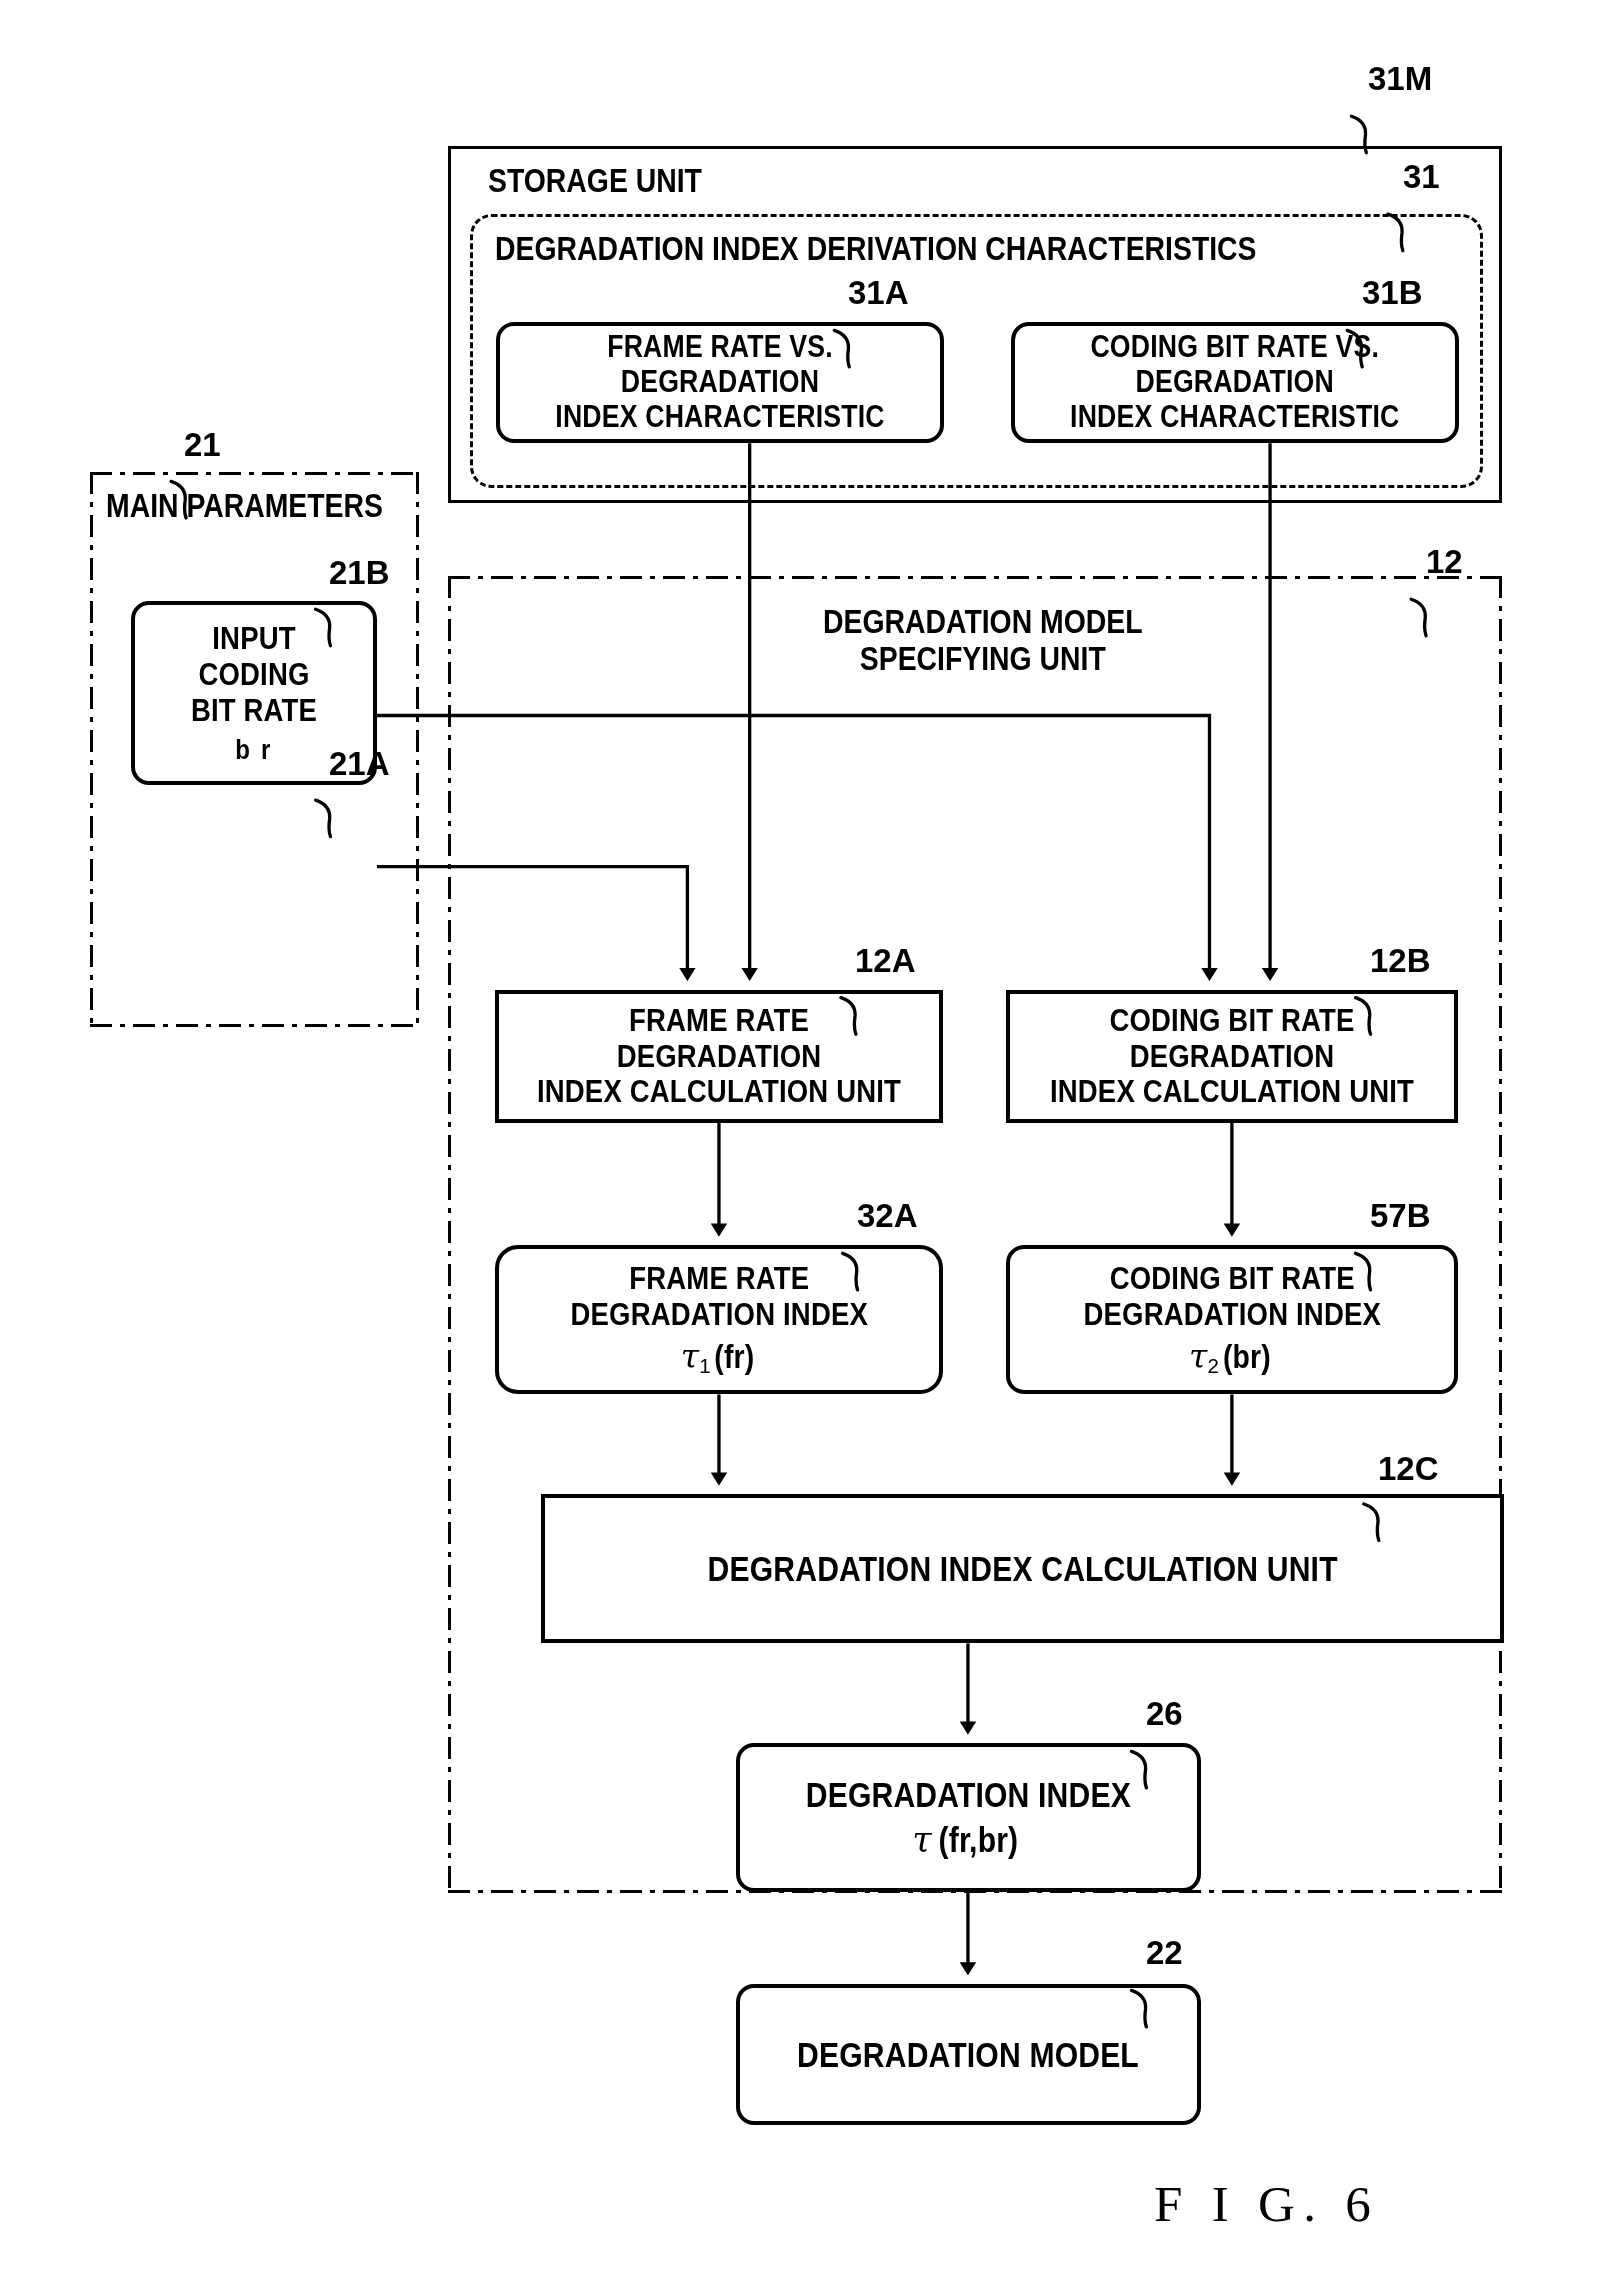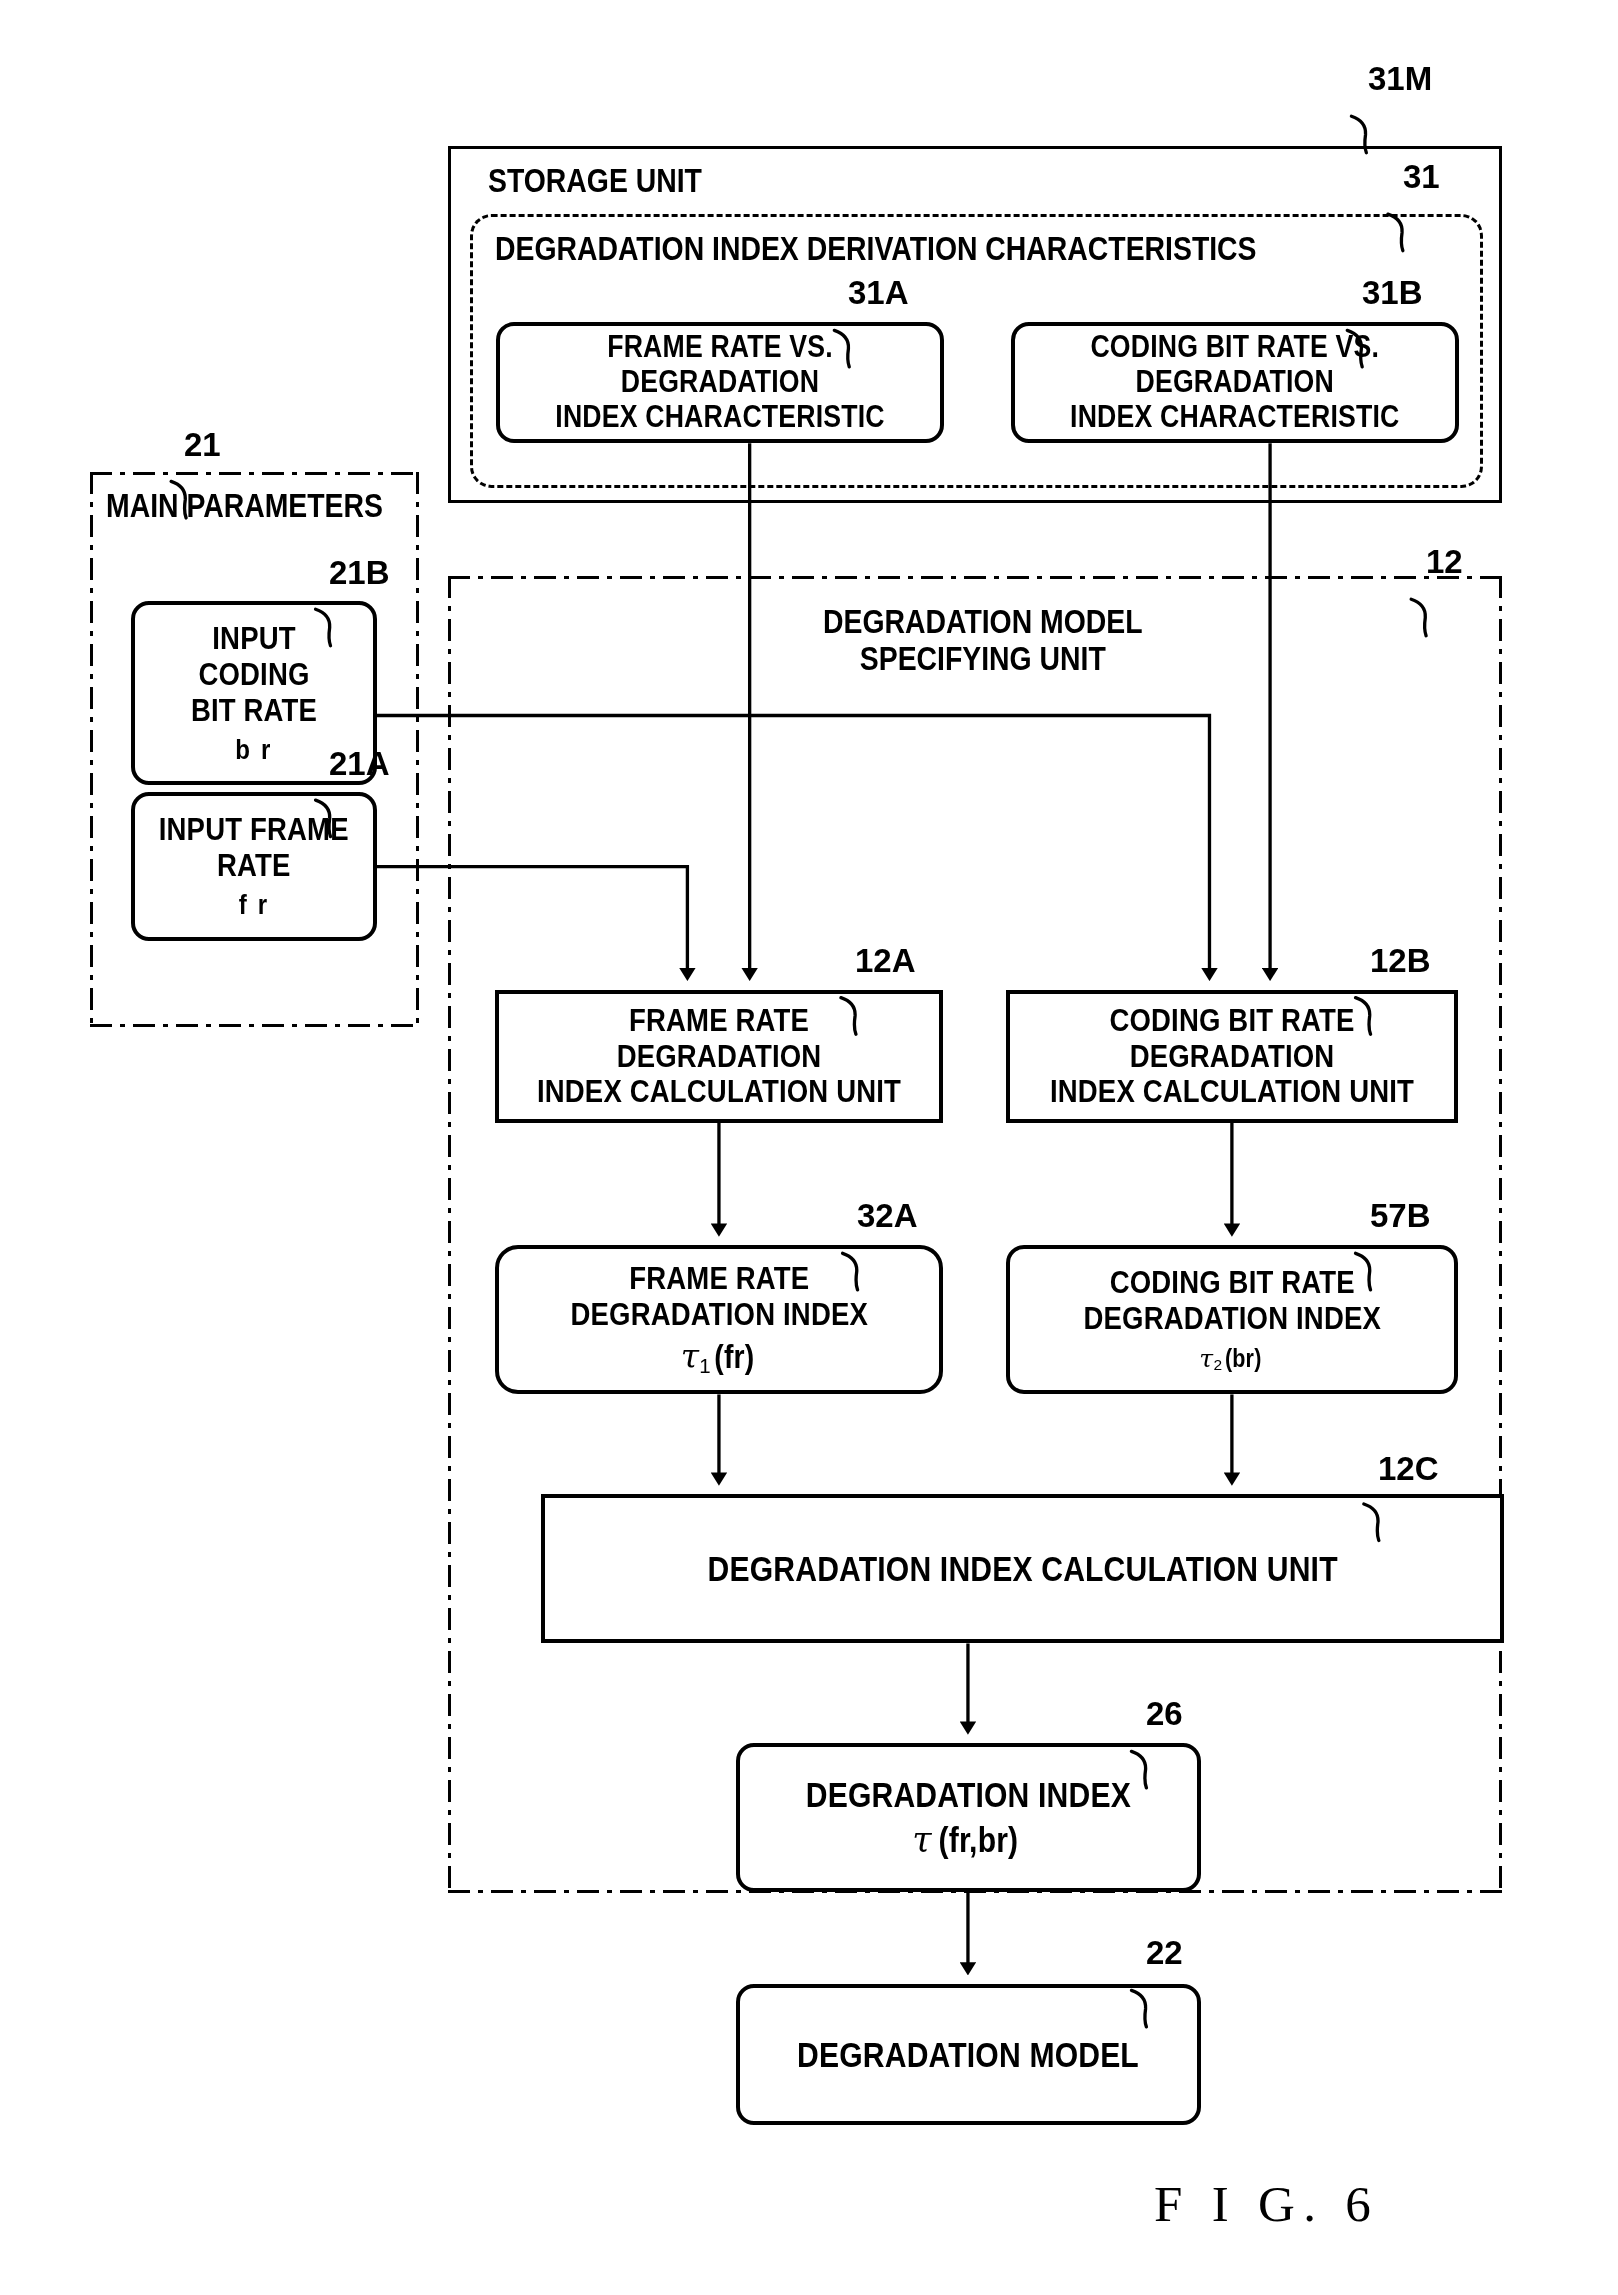--- a/index.html
+++ b/index.html
@@ -73,25 +73,20 @@
   <div class="lbl cap" style="left:106px;top:488px;font-size:33px;transform-origin:left center;">MAIN PARAMETERS</div>
   <div class="refnum" style="left:184px;top:426px;">21</div>
 
   <div class="box round" style="left:131px;top:601px;width:246px;height:184px;flex-direction:column;">
     <span class="tx cap" style="font-size:32px;">INPUT CODING
 BIT RATE</span>
     <span class="tx cap" style="font-size:28px;letter-spacing:2.5px;margin-top:5px;">b r</span>
   </div>
   <div class="refnum" style="left:329px;top:554px;">21B</div>
 
-  <div class="box round" style="left:131px;top:792px;width:246px;height:149px;flex-direction:column;">
-    <span class="tx cap" style="font-size:32px;">INPUT FRAME
-RATE</span>
-    <span class="tx cap" style="font-size:28px;letter-spacing:2.5px;margin-top:5px;">f r</span>
-  </div>
   <div class="refnum" style="left:329px;top:745px;">21A</div>
 
   <div class="frame frame-dashdot" style="left:448px;top:576px;width:1054px;height:1317px;"></div>
   <div class="lbl cap" style="left:797px;top:604px;font-size:33px;text-align:center;transform-origin:center top;">DEGRADATION MODEL
 SPECIFYING UNIT</div>
   <div class="refnum" style="left:1426px;top:543px;">12</div>
 
   <div class="box" style="left:495px;top:990px;width:448px;height:133px;">
     <span class="tx cap" style="font-size:32px;">FRAME RATE DEGRADATION
 INDEX CALCULATION UNIT</span>
@@ -109,21 +104,21 @@
 DEGRADATION INDEX</span>
     <span class="tx" style="font-size:33px;margin-top:6.6px;">
       <span class="tau">τ</span><span class="sub">1</span><span class="cap" style="display:inline-block;">(fr)</span>
     </span>
   </div>
   <div class="refnum" style="left:857px;top:1197px;">32A</div>
 
   <div class="box round" style="left:1006px;top:1245px;width:452px;height:149px;flex-direction:column;">
     <span class="tx cap" style="font-size:32px;">CODING BIT RATE
 DEGRADATION INDEX</span>
-    <span class="tx" style="font-size:25px;margin-top:6.6px;">
+    <span class="tx" style="font-size:33px;margin-top:6.6px;">
       <span class="tau">τ</span><span class="sub">2</span><span class="cap" style="display:inline-block;">(br)</span>
     </span>
   </div>
   <div class="refnum" style="left:1370px;top:1197px;">57B</div>
 
   <div class="box" style="left:495px;top:1494px;width:963px;height:149px;margin-left:46px;">
     <span class="tx cap" style="font-size:35px;">DEGRADATION INDEX CALCULATION UNIT</span>
   </div>
   <div class="refnum" style="left:1378px;top:1450px;">12C</div>
 

